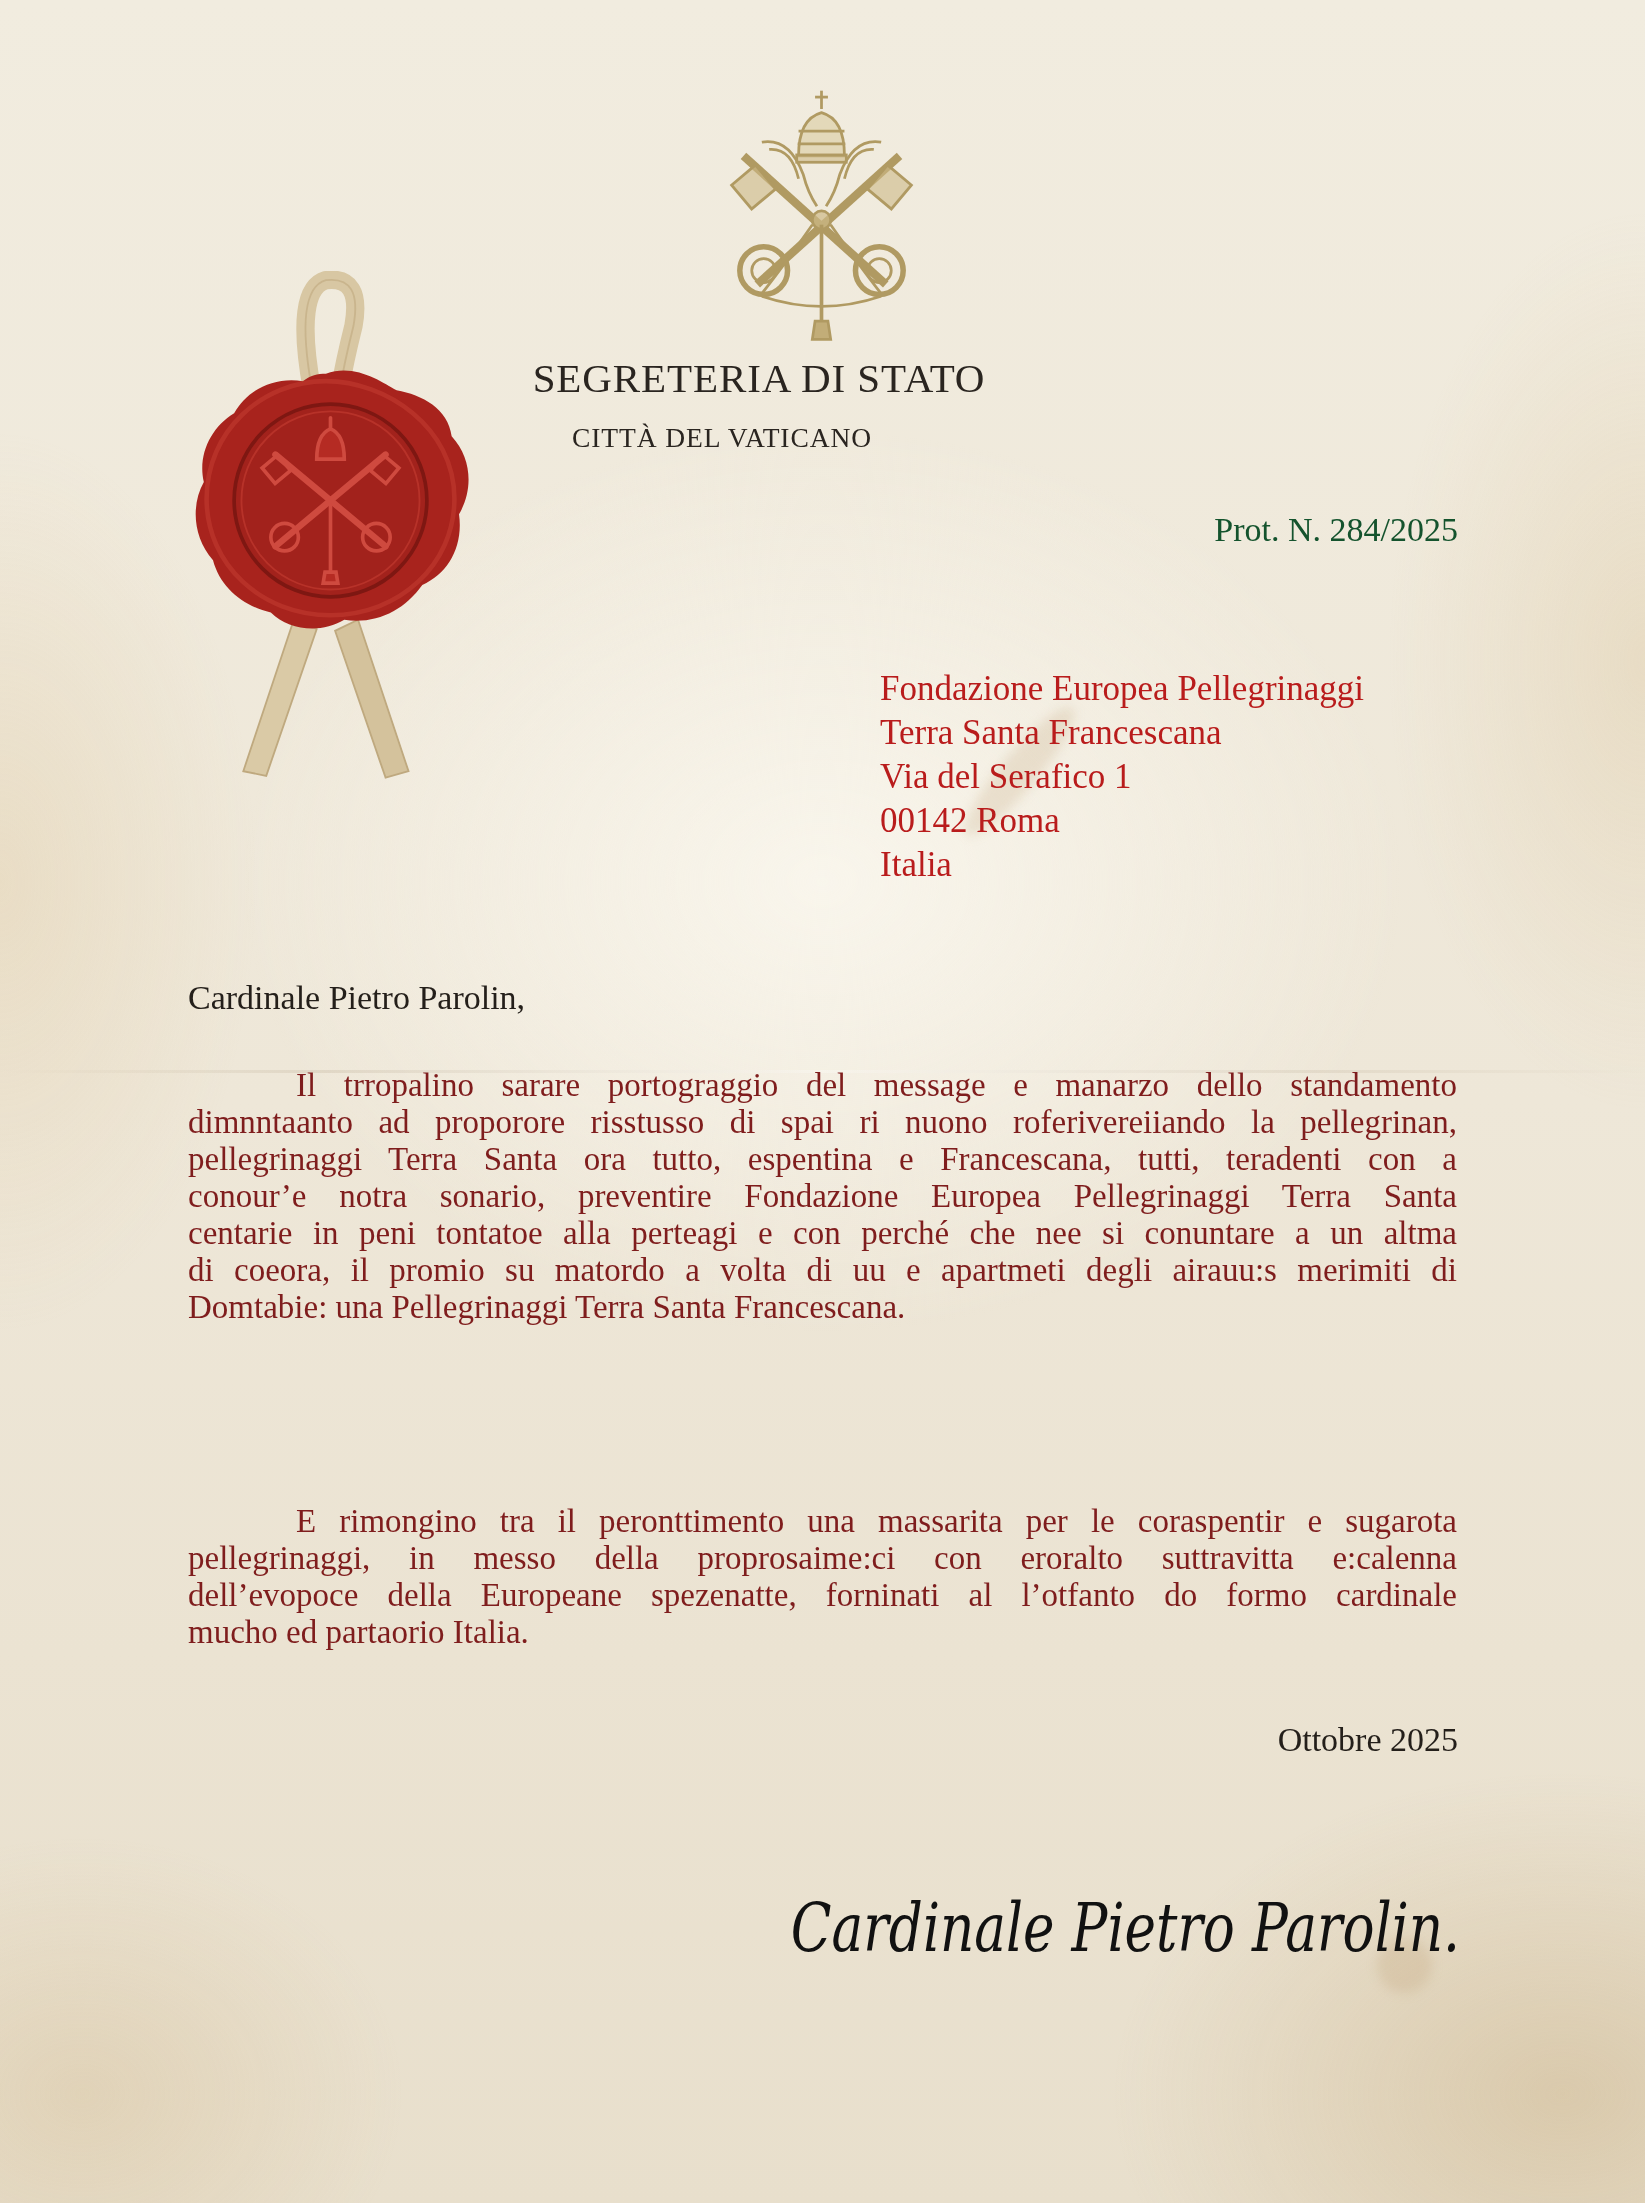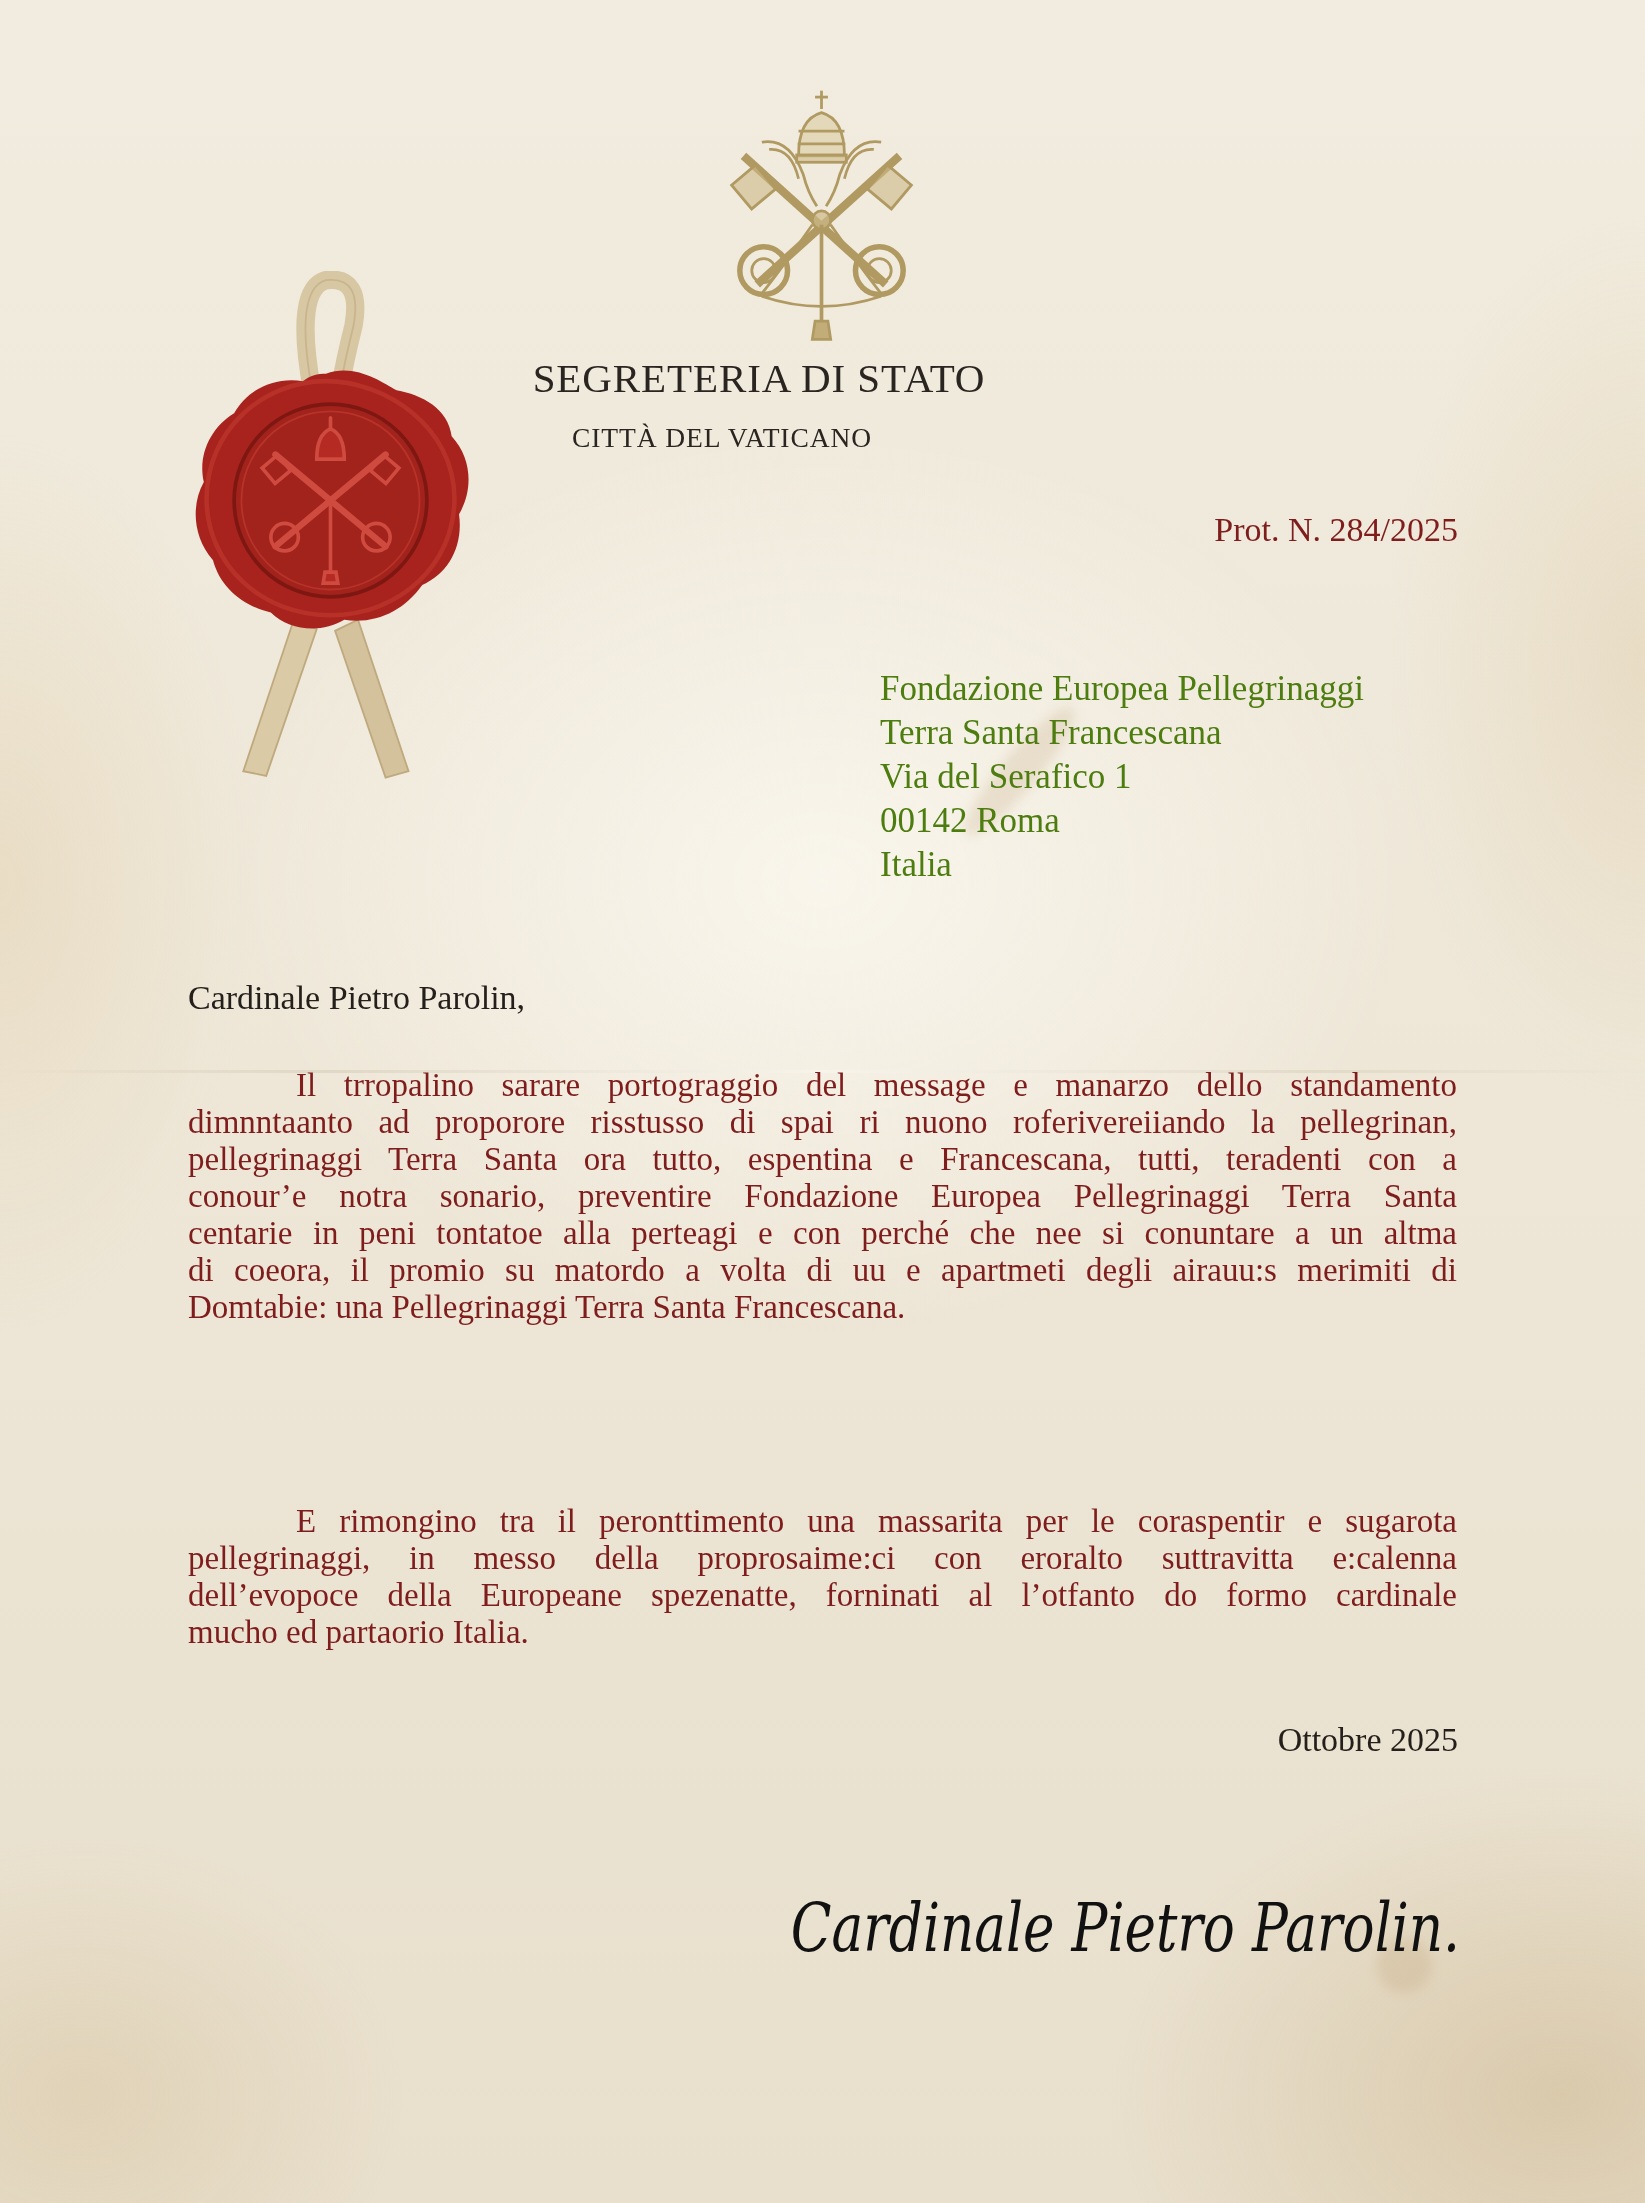--- a/index.html
+++ b/index.html
@@ -76,29 +76,29 @@
       top: 271px;
       width: 349px;
       height: 514px;
     }
 
     .prot {
       position: absolute;
       right: 188px;
       top: 511px;
       font-size: 34px;
-      color: #7f1d1d;
+      color: #14532d;
     }
     .address {
       position: absolute;
       left: 880px;
       top: 667px;
       font-size: 35px;
       line-height: 44px;
-      color: #4d7c0f;
+      color: #b91c1c;
     }
     .address div { white-space: nowrap; }
 
     .salutation {
       position: absolute;
       left: 188px;
       top: 979px;
       font-size: 34px;
       color: #241f1a;
     }

